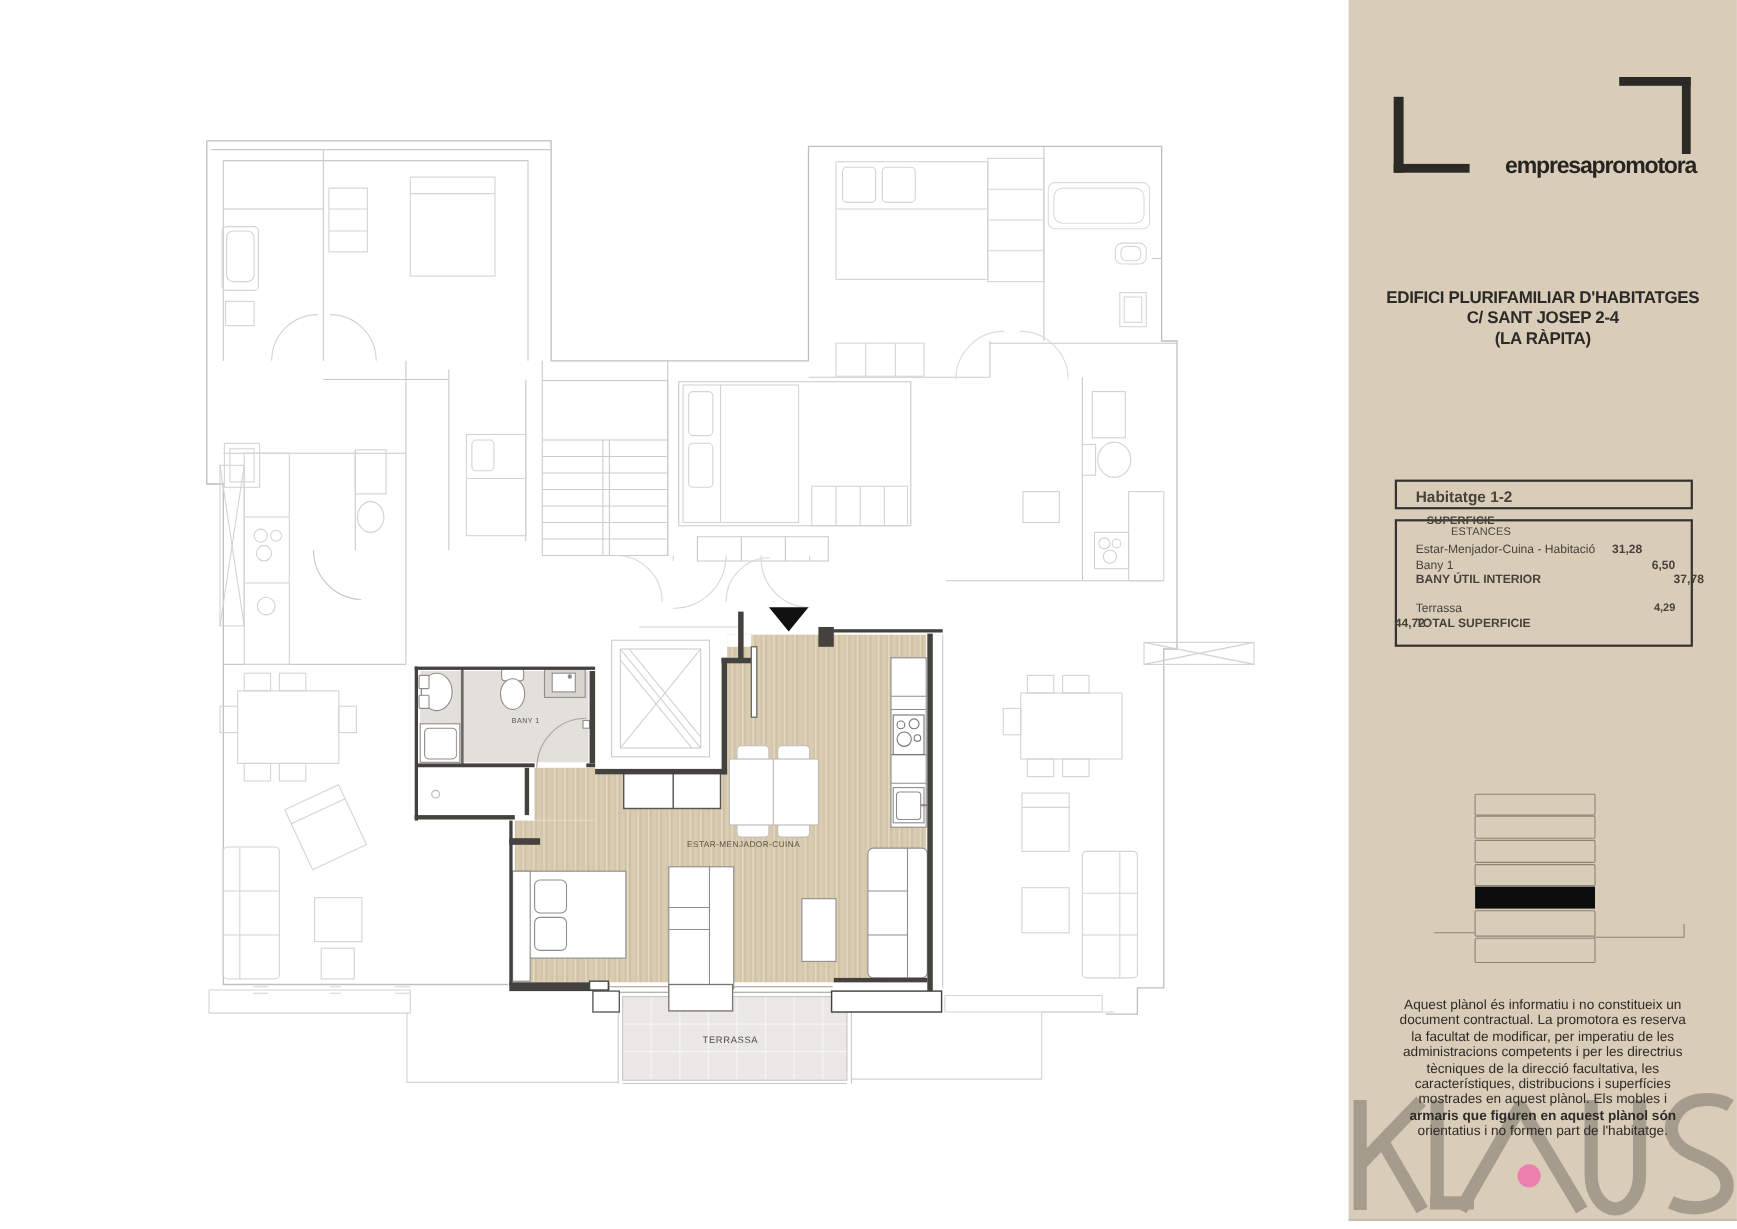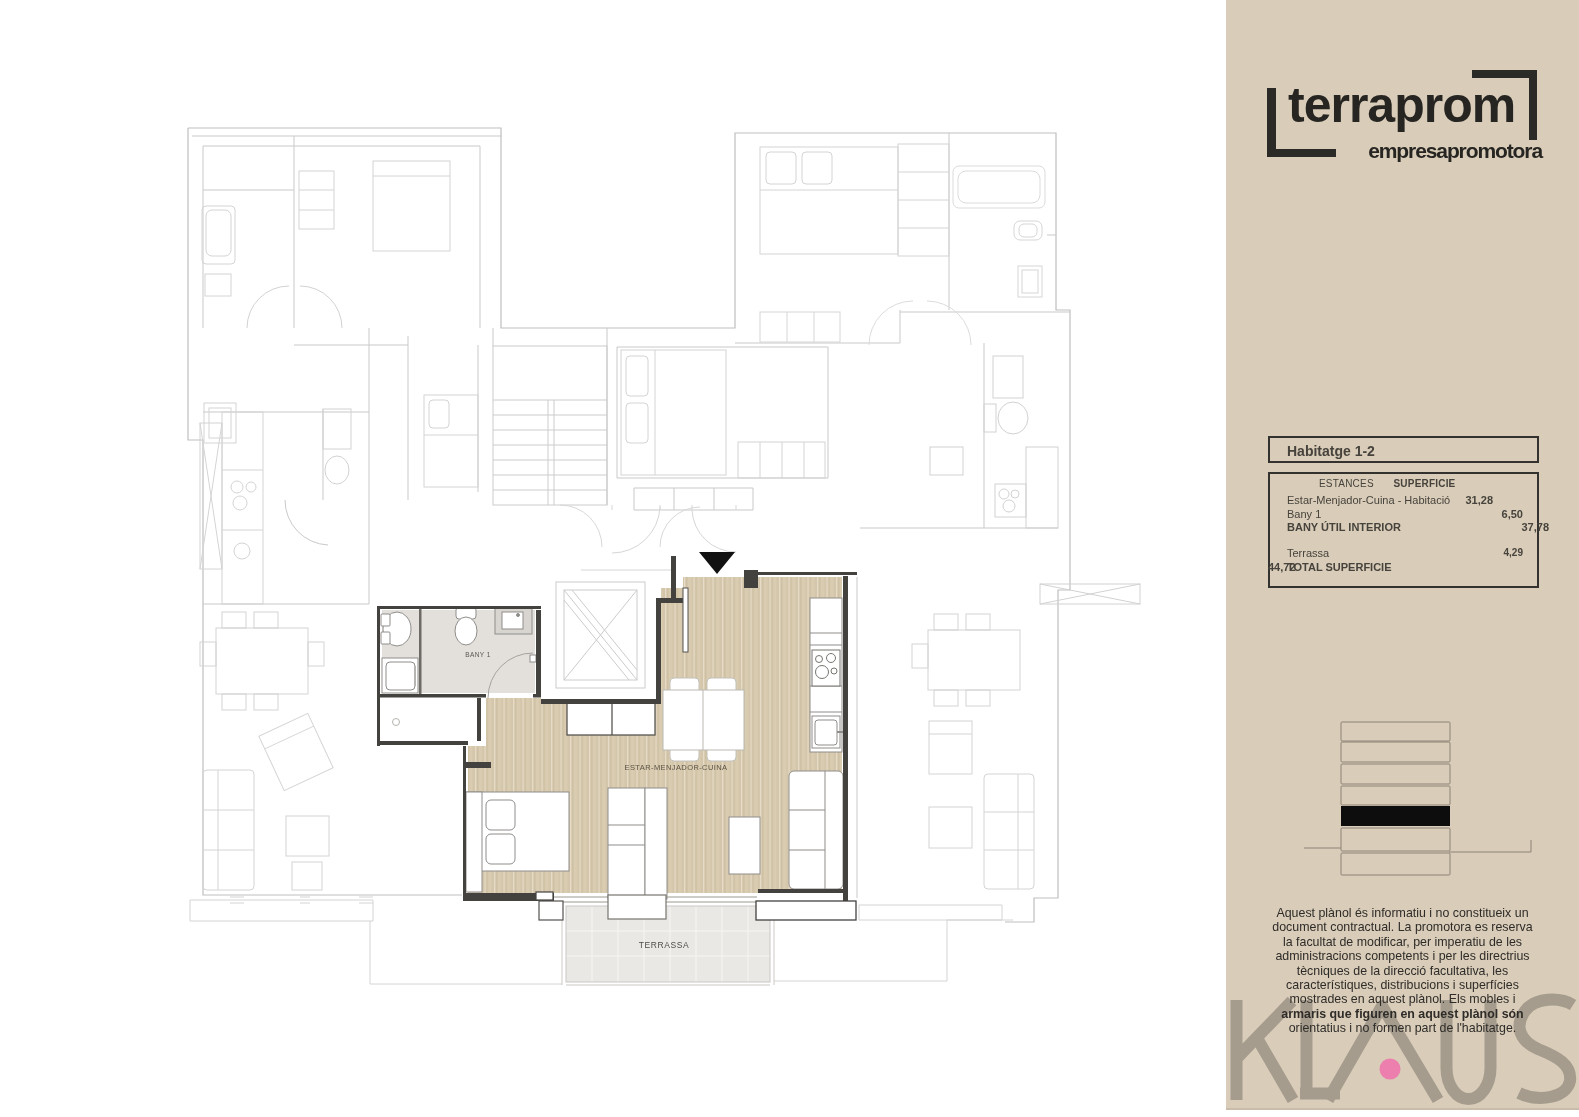--- a/index.html
+++ b/index.html
@@ -445,30 +445,30 @@
     <path d="M220.5,1000 V1068 A22,31 0 0 0 264.5,1068 V1000"></path>
     <path d="M347,1005 C334,997 309,997 299,1011 C288,1026 294,1041 312,1049 C332,1057 346,1065 344,1081 C341,1097 314,1103 293,1093"></path>
   </g>
   <circle cx="164" cy="1069" r="10.5" fill="#ed7fae"></circle>
 </svg>
 
 <div class="abs" style="left:41px;top:88px;width:9px;height:69px;background:#2b2a27;"></div>
 <div class="abs" style="left:41px;top:149px;width:69px;height:8px;background:#2b2a27;"></div>
 <div class="abs" style="left:246px;top:70px;width:65px;height:8px;background:#2b2a27;"></div>
 <div class="abs" style="left:303px;top:70px;width:8px;height:70px;background:#2b2a27;"></div>
-<div class="abs" style="left:62px;top:76px;font-size:50px;font-weight:bold;letter-spacing:-1.0px;color:#262522;">terraprom</div>
 <div class="abs" style="right:37px;top:139px;font-size:21px;font-weight:bold;letter-spacing:-1.1px;color:#262522;">empresapromotora</div>
 
+<div class="abs" style="left:0;top:262px;width:353px;text-align:center;font-size:15.4px;font-weight:bold;line-height:18.9px;letter-spacing:-0.3px;color:#2b2a27;">EDIFICI PLURIFAMILIAR D'HABITATGES<br>C/ SANT JOSEP 2-4<br>(LA RÀPITA)</div>
 
 <div class="abs" style="left:42px;top:436px;width:267px;height:23px;border:2px solid #34322e;"></div>
 <div class="abs" style="left:61px;top:443px;font-size:14px;font-weight:bold;color:#46433d;">Habitatge 1-2</div>
 
 <div class="abs" style="left:42px;top:472px;width:267px;height:112px;border:2px solid #34322e;"></div>
 <div class="abs" style="left:61px;top:478px;font-size:10px;color:#46433d;letter-spacing:0.2px;padding-left:32px;">ESTANCES</div>
-<div class="abs" style="left:42px;top:478px;width:255px;text-align:center;font-size:10px;font-weight:bold;color:#46433d;letter-spacing:0.2px;padding-left:29px;">SUPERFICIE</div>
+<div class="abs" style="left:42px;top:468px;width:255px;text-align:left;font-size:10px;font-weight:bold;color:#46433d;letter-spacing:0.2px;padding-left:29px;">SUPERFICIE</div>
 <div class="abs" style="left:61px;top:494px;font-size:11px;color:#46433d;">Estar-Menjador-Cuina - Habitació</div>
 <div class="abs" style="left:42px;top:494px;width:225px;text-align:right;font-size:11px;font-weight:bold;color:#46433d;">31,28</div>
 <div class="abs" style="left:61px;top:508px;font-size:11px;color:#46433d;">Bany 1</div>
 <div class="abs" style="left:42px;top:508px;width:255px;text-align:right;font-size:11px;font-weight:bold;color:#46433d;">6,50</div>
 <div class="abs" style="left:61px;top:521px;font-size:11px;font-weight:bold;color:#46433d;">BANY ÚTIL INTERIOR</div>
 <div class="abs" style="left:42px;top:521px;width:281px;text-align:right;font-size:11px;font-weight:bold;color:#46433d;">37,78</div>
 <div class="abs" style="left:61px;top:547px;font-size:11px;color:#46433d;">Terrassa</div>
 <div class="abs" style="left:42px;top:547px;width:255px;text-align:right;font-size:10px;font-weight:bold;color:#46433d;">4,29</div>
 <div class="abs" style="left:61px;top:561px;font-size:11px;font-weight:bold;color:#46433d;">TOTAL SUPERFICIE</div>
 <div class="abs" style="left:42px;top:561px;width:255px;font-size:11px;font-weight:bold;color:#46433d;">44,72</div>

